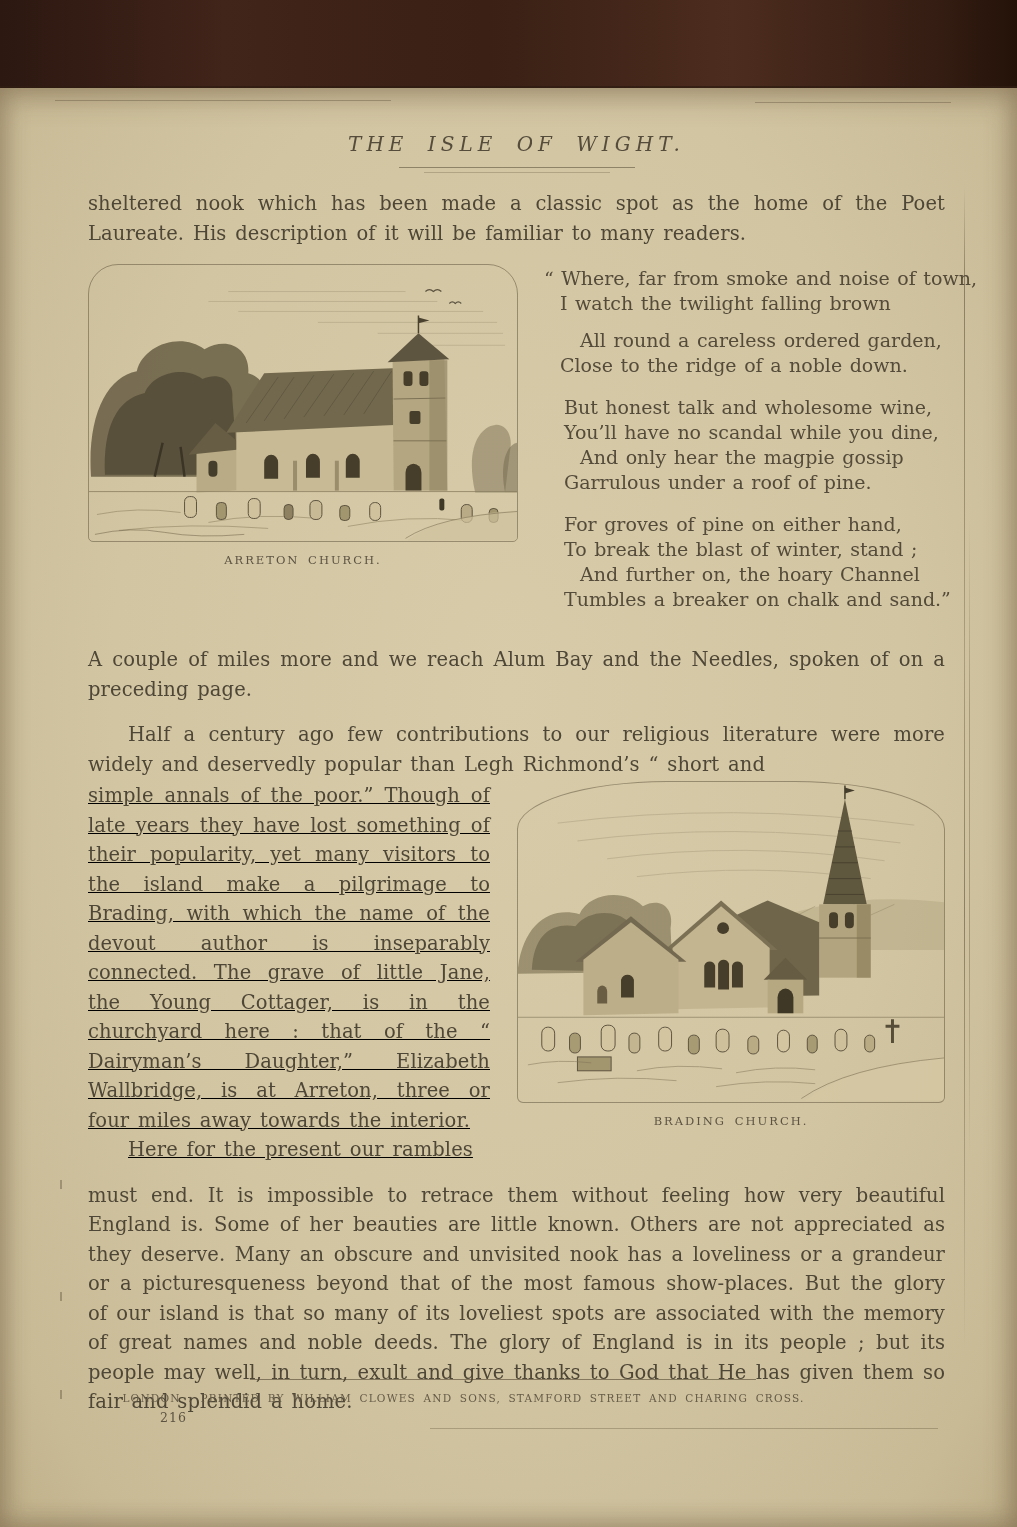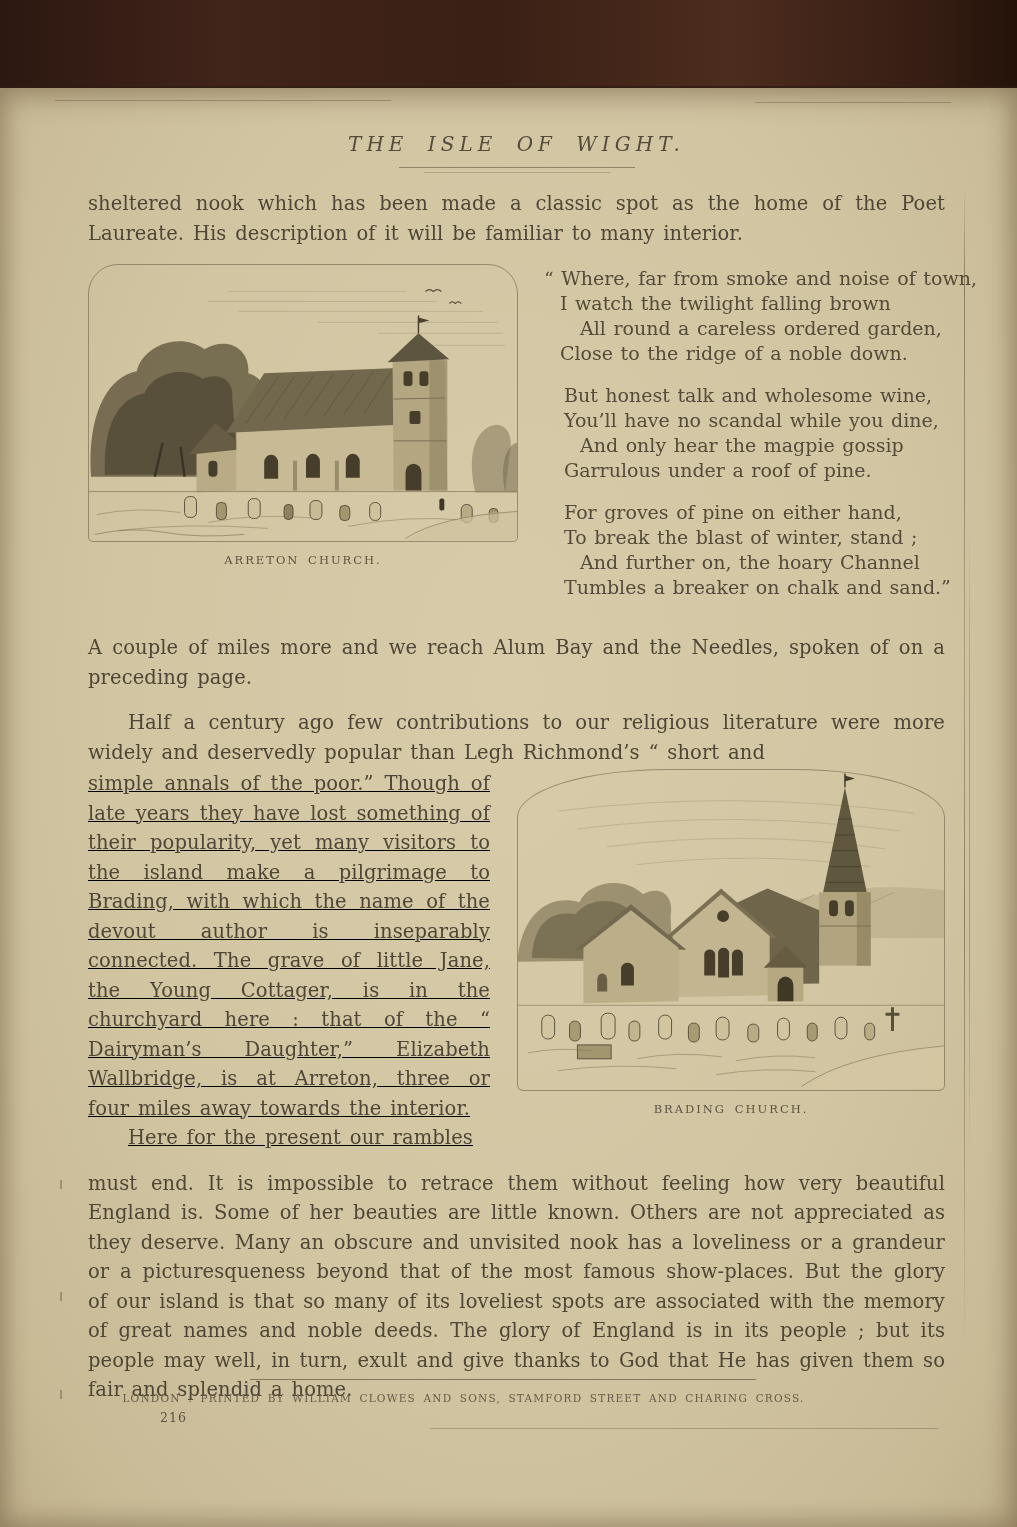--- a/index.html
+++ b/index.html
@@ -70,21 +70,21 @@
   .fig-arreton .plate{
     border:1px solid rgba(90,78,56,.5);
     border-radius:30px 30px 5px 5px;
     overflow:hidden;
   }
   .poem{ margin-left:26px; padding-top:2px; color:#544b3a; font-size:19px; line-height:25px; }
   .stanza{ margin-bottom:17px; padding-left:20px; }
   .stanza.first{ padding-left:0; }
   .poem-line{ white-space:nowrap; word-spacing:1.5px; }
   .ind-1{ padding-left:16px; }
-  .ind-2{ padding-left:36px; }
+  .ind-2{ padding-left:36px;margin-top:12px; }
 
   .caption{
     margin-top:11px; text-align:center;
     font-size:11.5px; letter-spacing:2px; word-spacing:3px;
     color:#5c5343;
   }
 
   
   .wrap-row{ display:flex; margin-top:2px; align-items:flex-start; }
   .wrap-left{ width:402px; flex:0 0 402px;text-decoration:underline; }
@@ -121,21 +121,21 @@
     <div class="right-edge-line"></div>
     <div class="right-edge-line2"></div>
     <div class="edge-tick" style="top:1092px;"></div>
     <div class="edge-tick" style="top:1204px;"></div>
     <div class="edge-tick" style="top:1302px;"></div>
 
     <h1 class="running-head">THE ISLE OF WIGHT.</h1>
     <div class="head-rule"></div>
     <div class="head-rule2"></div>
 
-    <p class="body-text mt">sheltered nook which has been made a classic spot as the home of the Poet Laureate.  His description of it will be familiar to many interior.</p>
+    <p class="body-text mt">sheltered nook which has been made a classic spot as the home of the Poet Laureate.  His description of it will be familiar to many readers.</p>
 
     <div class="fig-poem-row">
 
       <figure class="figure fig-arreton">
         <div class="plate">
           <svg viewBox="0 0 430 276" width="428" height="276">
             <g stroke="#a89c7e" stroke-width="1" fill="none" opacity="0.5">
               <path d="M140 26 H318"></path>
                 <path d="M120 36 H350"></path>
                 <path d="M150 46 H396"></path>

